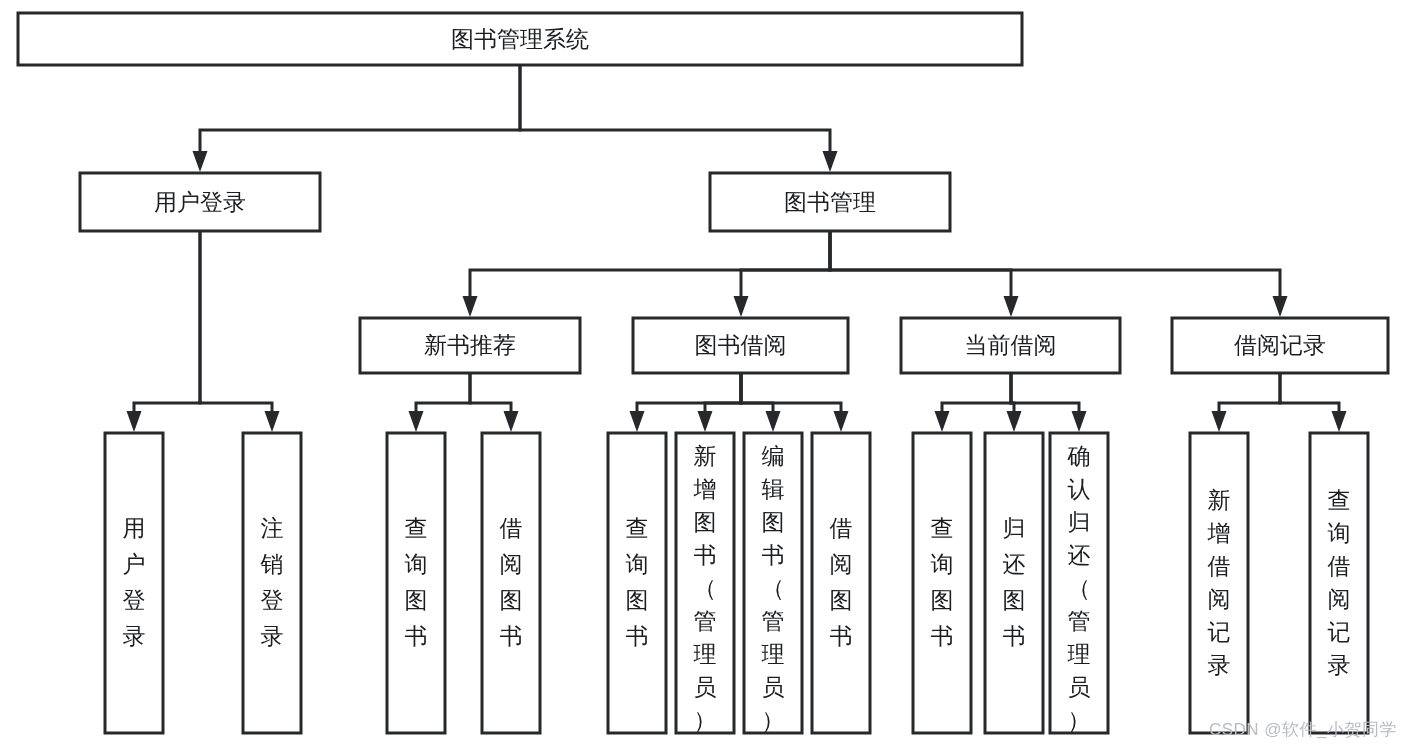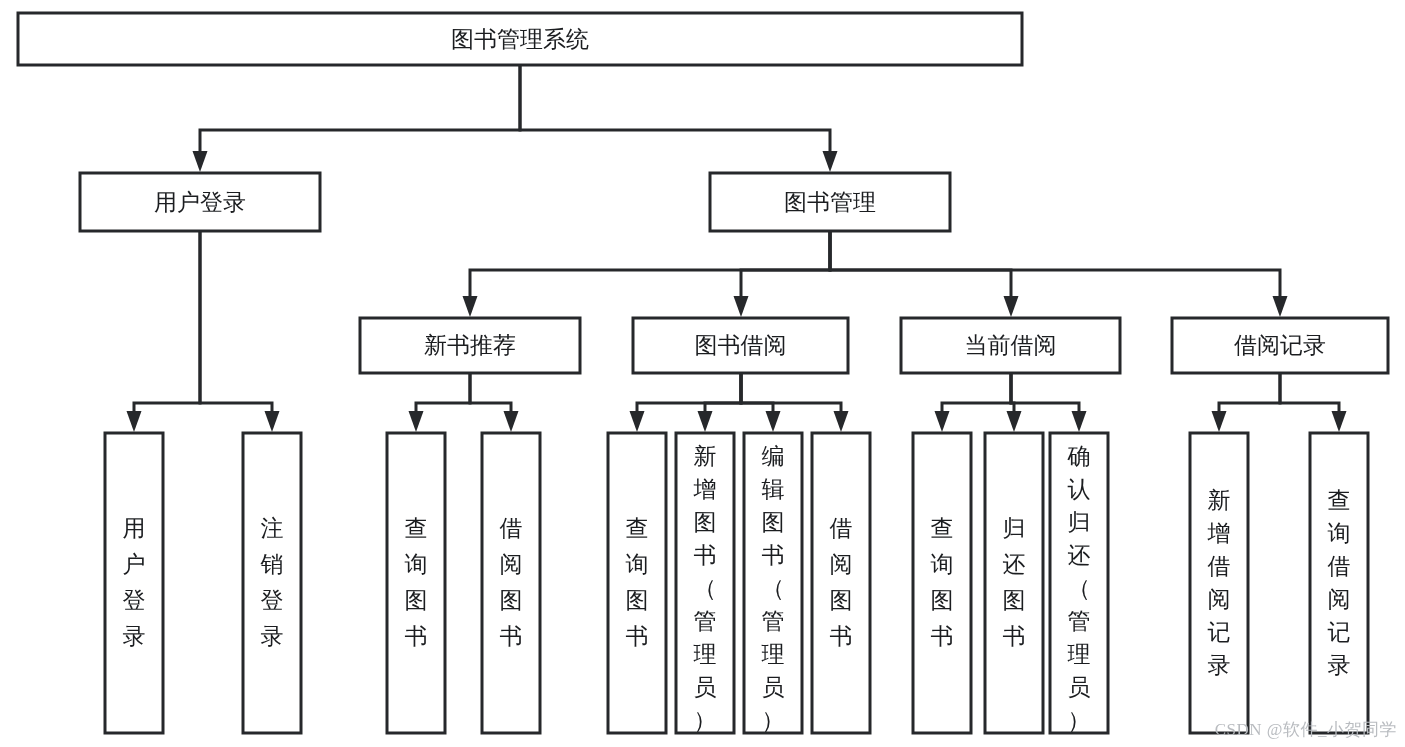--- a/index.html
+++ b/index.html
@@ -48,21 +48,21 @@
     stroke-linecap: butt;
   }
   .arrow-head {
     fill: #26282b;
     stroke: none;
   }
   .watermark {
     position: absolute;
     right: 8px;
     bottom: 6px;
-    font-family: Liberation Serif, serif;
+    font-family: Liberation Sans, sans-serif;
     font-size: 17px;
     color: #b9bcc0;
     white-space: nowrap;
     letter-spacing: 0.5px;
     user-select: none;
   }
 </style>
 </head>
 <body>
 

